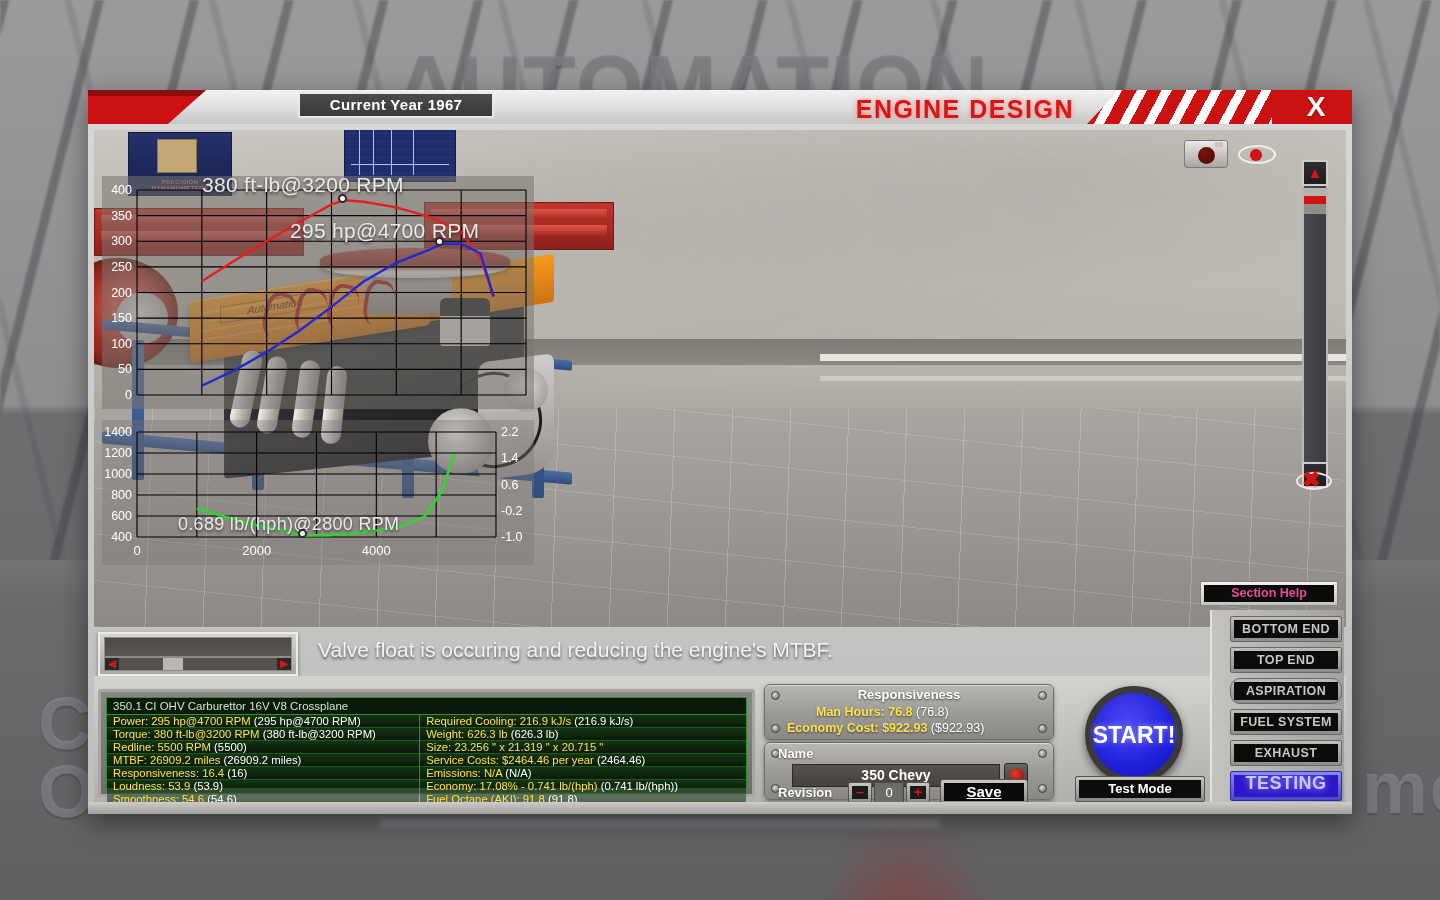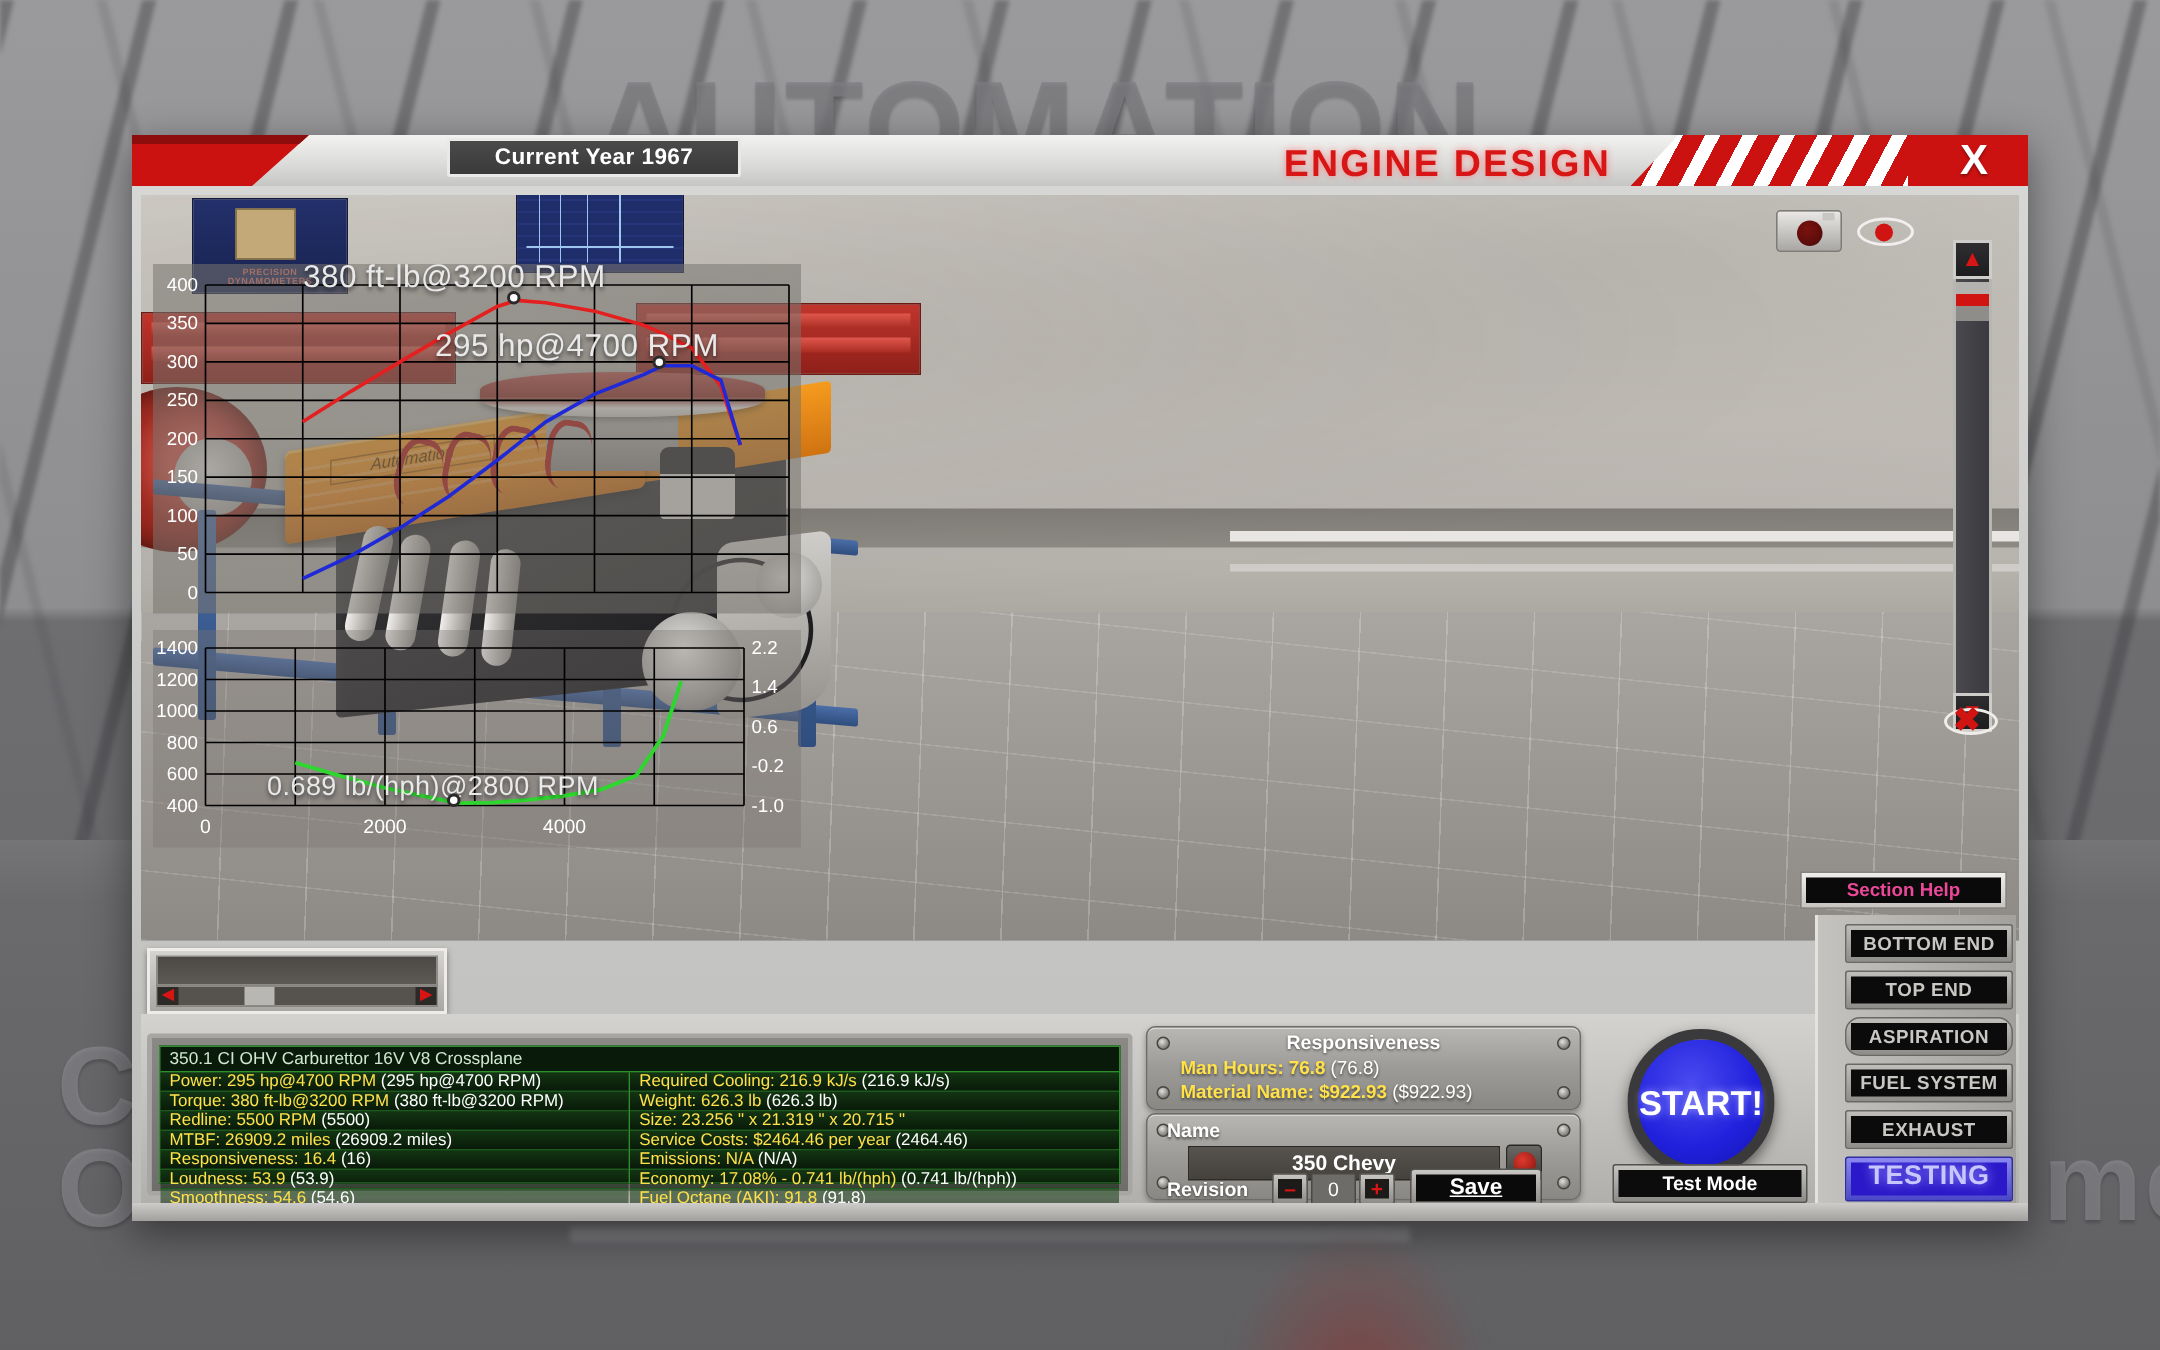--- a/index.html
+++ b/index.html
@@ -496,20 +496,21 @@
 
   <div id="msgbar">
     <div id="msg-scroll">
       <div class="inner"></div>
       <div class="bar">
         <div class="ar l">◀</div>
         <div class="thumb"></div>
         <div class="ar r">▶</div>
       </div>
     </div>
+    <div id="msg-text">Valve float is occuring and reducing the engine's MTBF.</div>
   </div>
 
   <div id="bottom">
 
     <div id="stats">
       <div id="stats-inner">
         <div id="stats-title">350.1 CI OHV Carburettor 16V V8 Crossplane</div>
         <div class="st-col left" id="stats-left">
             <div class="st-row"><span class="k">Power: 295 hp@4700 RPM </span><span>(295 hp@4700 RPM)</span></div>
             <div class="st-row"><span class="k">Torque: 380 ft-lb@3200 RPM </span><span>(380 ft-lb@3200 RPM)</span></div>
@@ -531,27 +532,27 @@
       </div>
     </div>
 
     <div id="manu">
       <div class="plate" id="plate1">
         <div class="screw" style="left:6px;top:6px;"></div>
         <div class="screw" style="right:6px;top:6px;"></div>
         <div class="screw" style="left:6px;bottom:6px;"></div>
         <div class="screw" style="right:6px;bottom:6px;"></div>
         <div id="manu-title">Responsiveness</div>
-        <div class="manu-row" style="top:20px;">
+        <div class="manu-row" style="top:20px;margin-left:29px;">
           <span class="k">Man Hours:</span>
           <span class="k">76.8</span>
           <span>(76.8)</span>
         </div>
         <div class="manu-row" style="top:36px;">
-          <span class="k">Material Name:</span>
+          <span class="k">Economy Cost:</span>
           <span class="k">$922.93</span>
           <span>($922.93)</span>
         </div>
       </div>
 
       <div class="plate" id="plate2">
         <div class="screw" style="left:6px;top:6px;"></div>
         <div class="screw" style="right:6px;top:6px;"></div>
         <div class="screw" style="left:6px;bottom:6px;"></div>
         <div class="screw" style="right:6px;bottom:6px;"></div>

